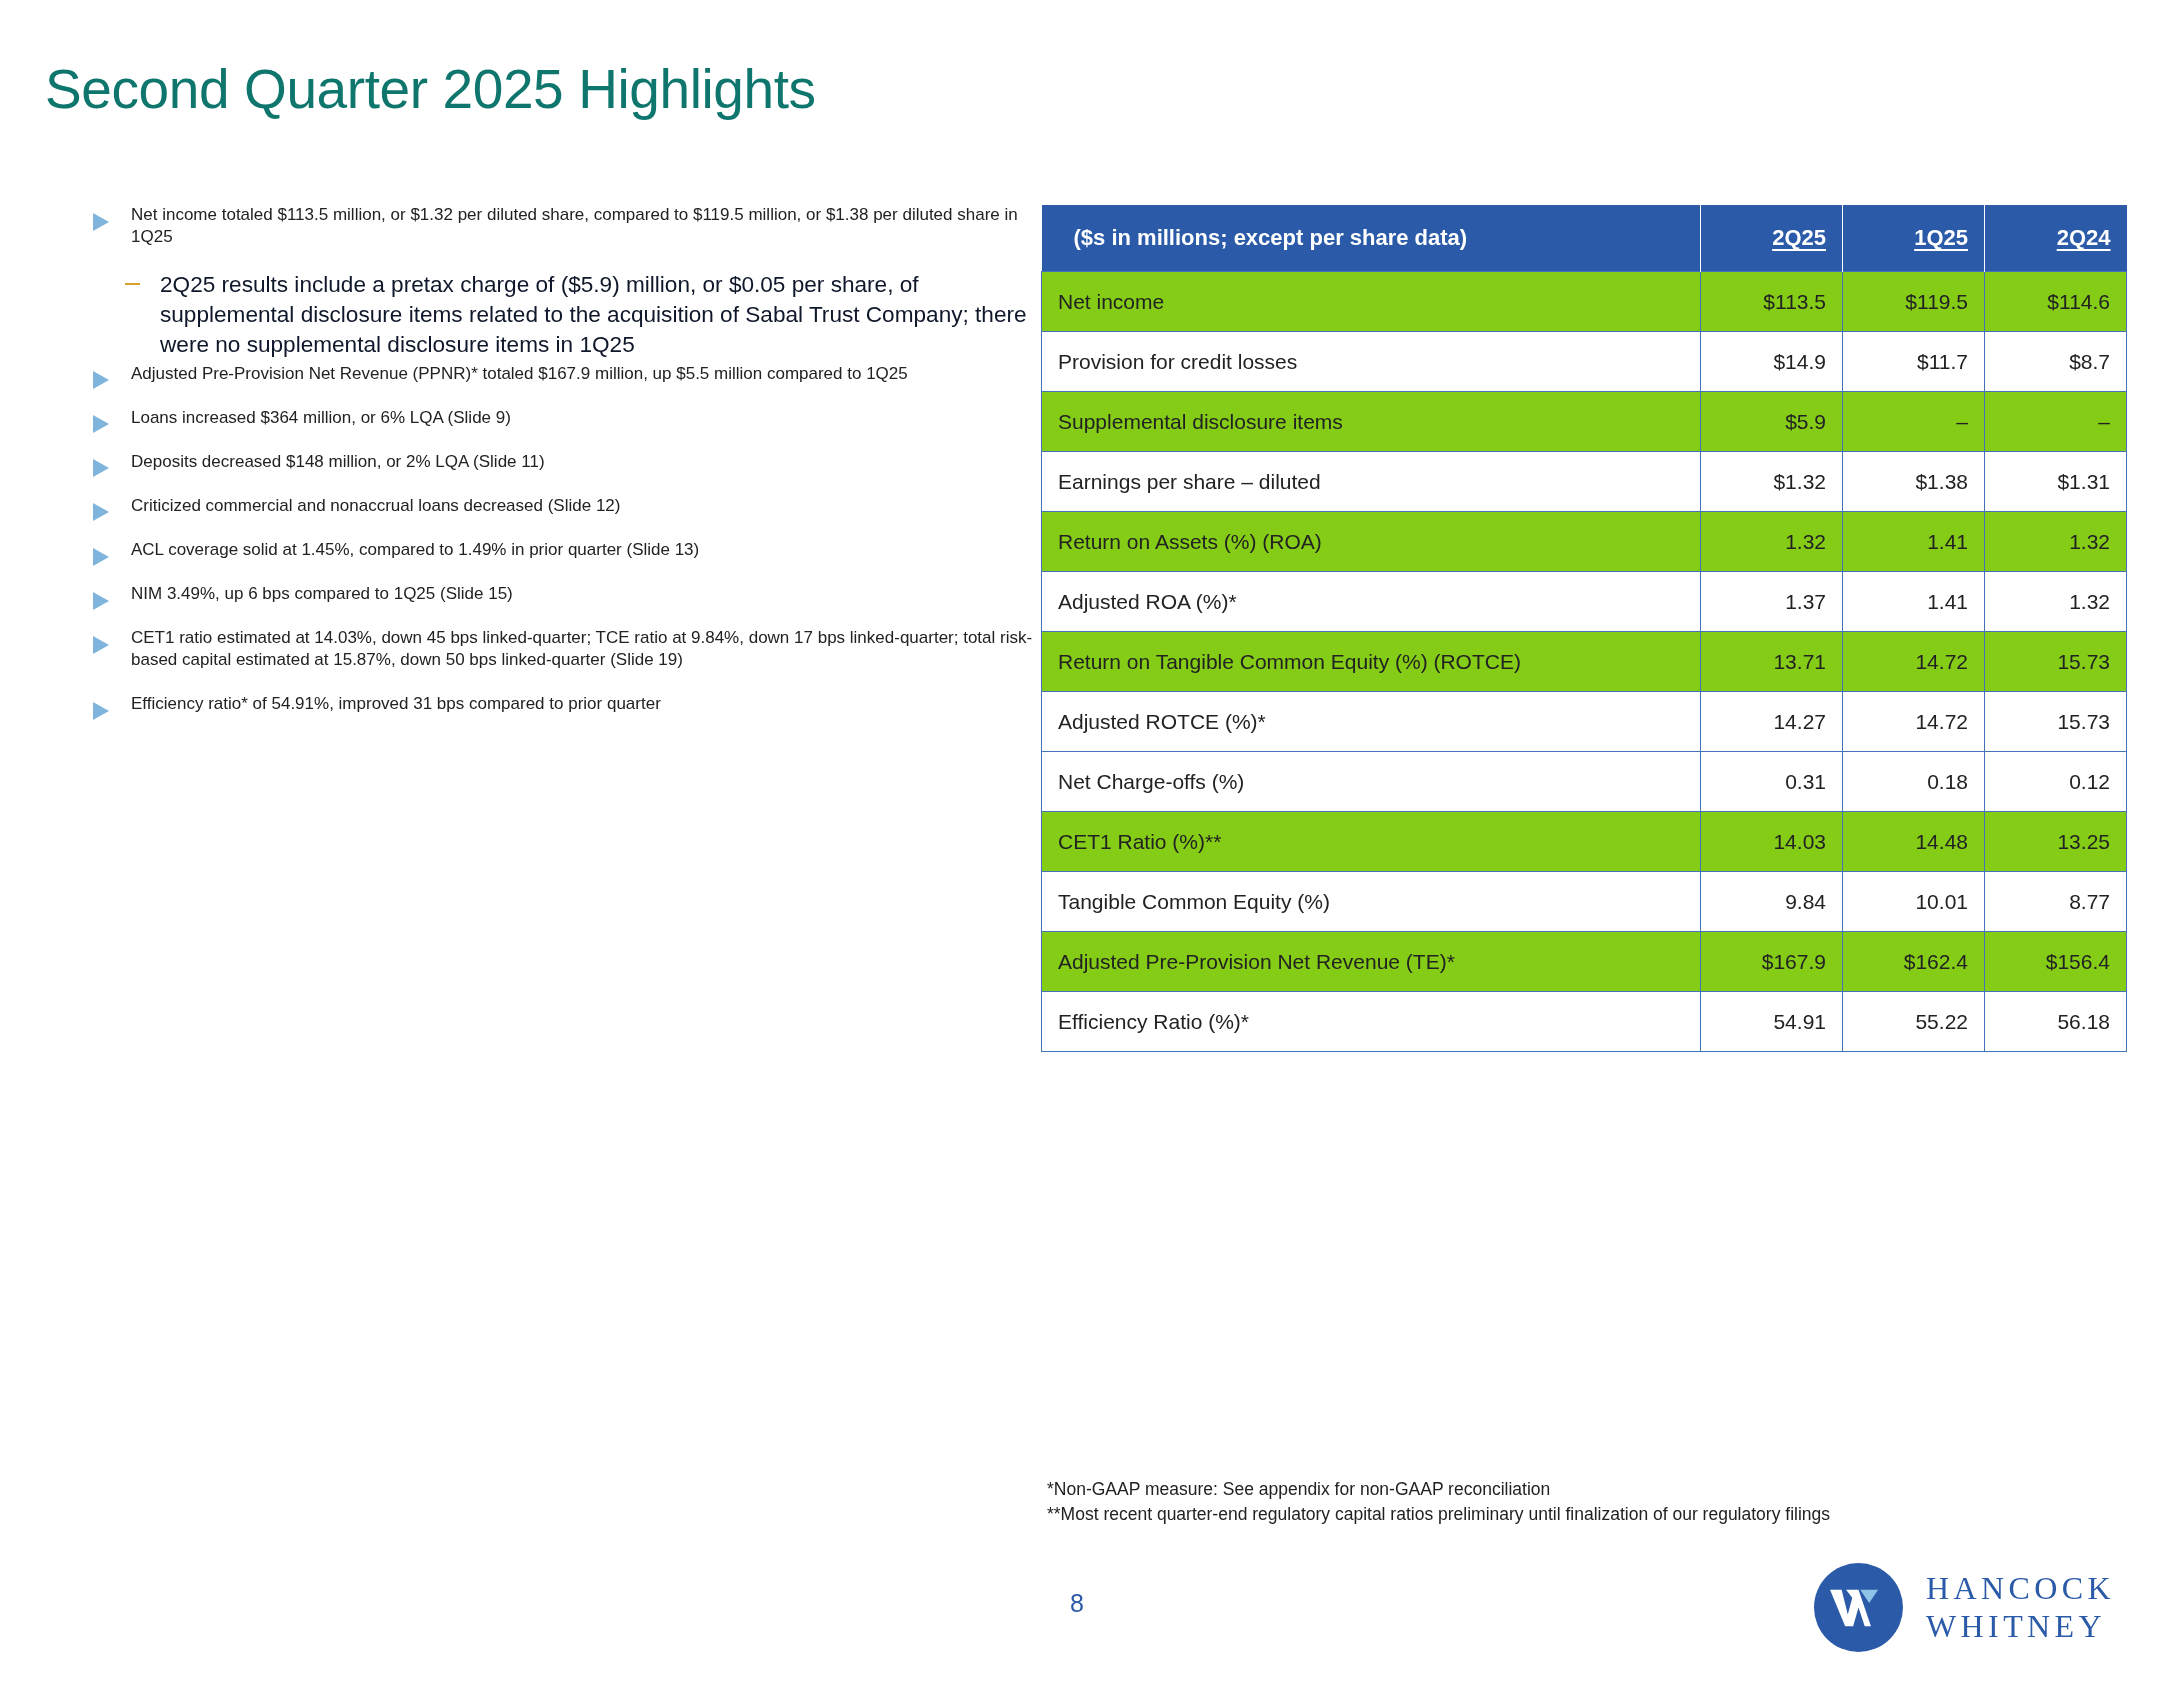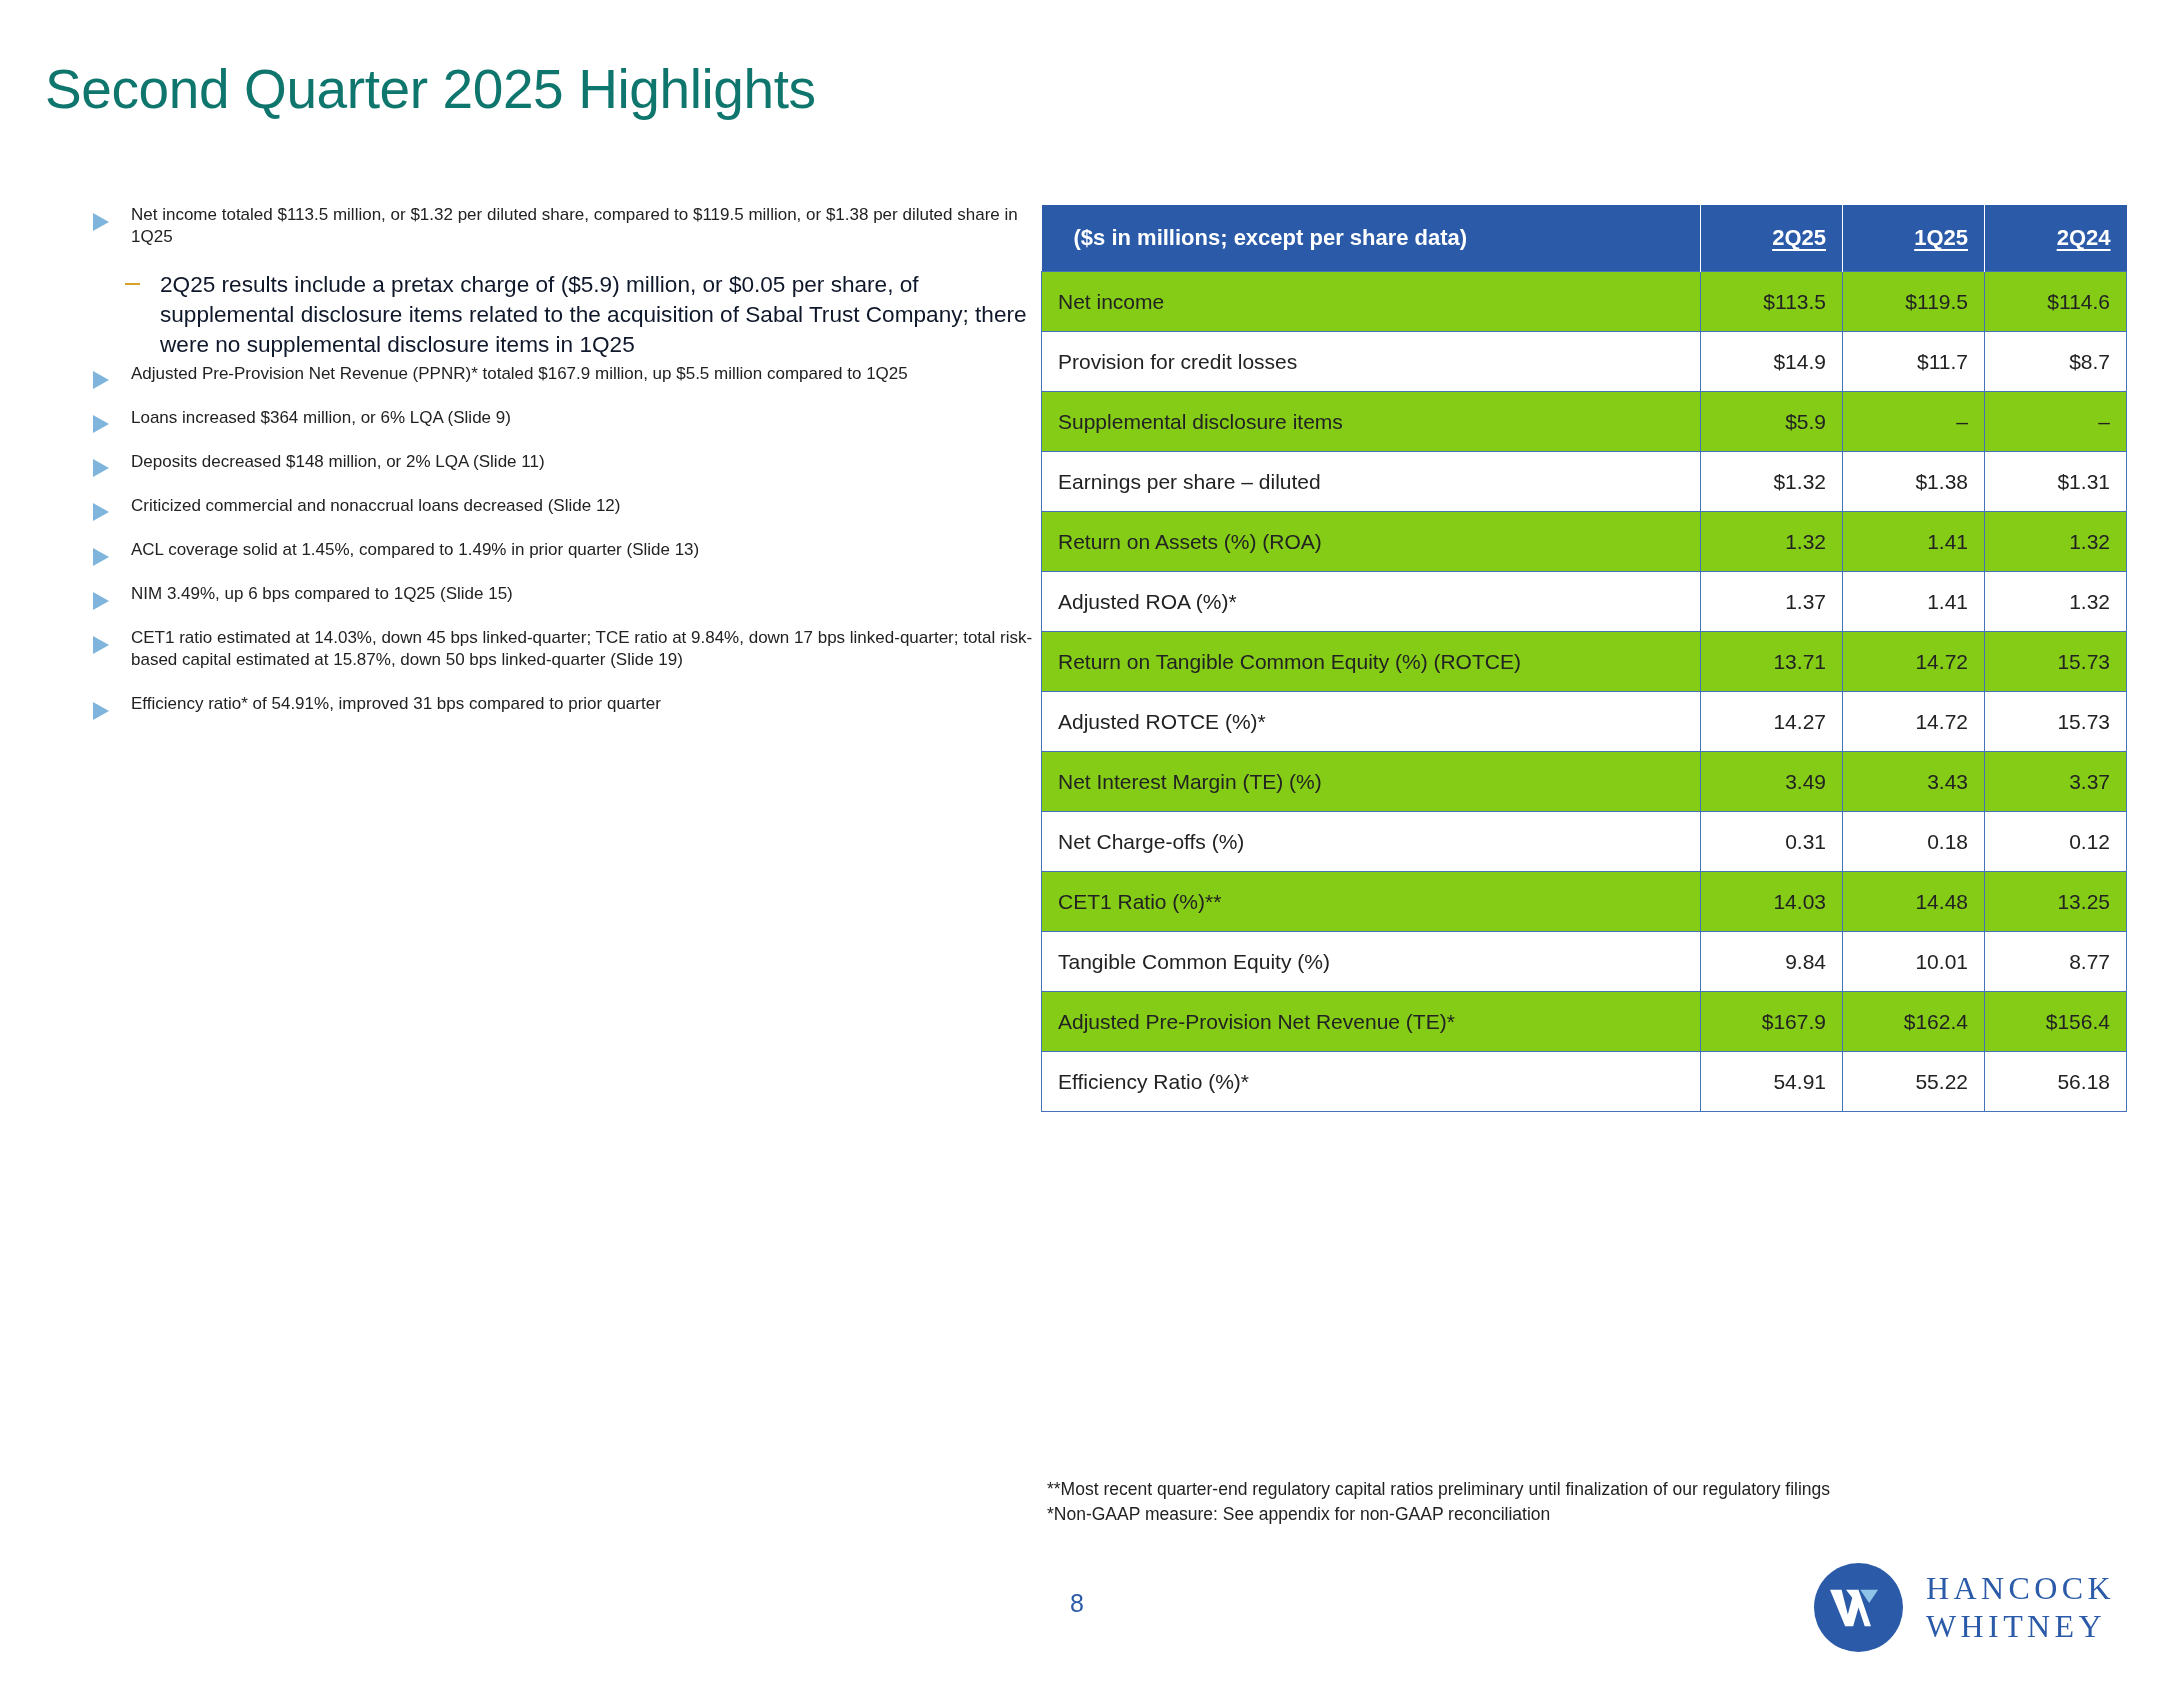--- a/index.html
+++ b/index.html
@@ -253,26 +253,20 @@
         <td class="val">13.71</td>
         <td class="val">14.72</td>
         <td class="val last">15.73</td>
       </tr>
       <tr class="plain">
         <td class="lbl">Adjusted ROTCE (%)*</td>
         <td class="val">14.27</td>
         <td class="val">14.72</td>
         <td class="val last">15.73</td>
       </tr>
-      <tr class="shade">
-        <td class="lbl">Net Interest Margin (TE) (%)</td>
-        <td class="val">3.49</td>
-        <td class="val">3.43</td>
-        <td class="val last">3.37</td>
-      </tr>
       <tr class="plain">
         <td class="lbl">Net Charge-offs (%)</td>
         <td class="val">0.31</td>
         <td class="val">0.18</td>
         <td class="val last">0.12</td>
       </tr>
       <tr class="shade">
         <td class="lbl">CET1 Ratio (%)**</td>
         <td class="val">14.03</td>
         <td class="val">14.48</td>
@@ -293,22 +287,22 @@
       <tr class="plain">
         <td class="lbl">Efficiency Ratio (%)*</td>
         <td class="val">54.91</td>
         <td class="val">55.22</td>
         <td class="val last">56.18</td>
       </tr>
     </tbody>
 </table>
 
 <div id="footnotes">
+    <div>*Non-GAAP measure: See appendix for non-GAAP reconciliation</div>
     <div>**Most recent quarter-end regulatory capital ratios preliminary until finalization of our regulatory filings</div>
-    <div>*Non-GAAP measure: See appendix for non-GAAP reconciliation</div>
   </div>
 
 <div id="page-number">8</div>
 
 <div id="logo">
   <div id="logo-mark">
     <svg viewBox="0 0 100 100" width="89" height="89" aria-hidden="true">
       <circle cx="50" cy="50" r="50" fill="#2B5BA8"></circle>
       <path d="M18 30 L31 30 L38 58 L43 39 L36 30 L50 30 L64 71 L57 71 L50 50 L44 71 L35 71 Z" fill="#ffffff"></path>
       <path d="M52 30 L72 30 L62 45 Z" fill="#8FC4E8"></path>

